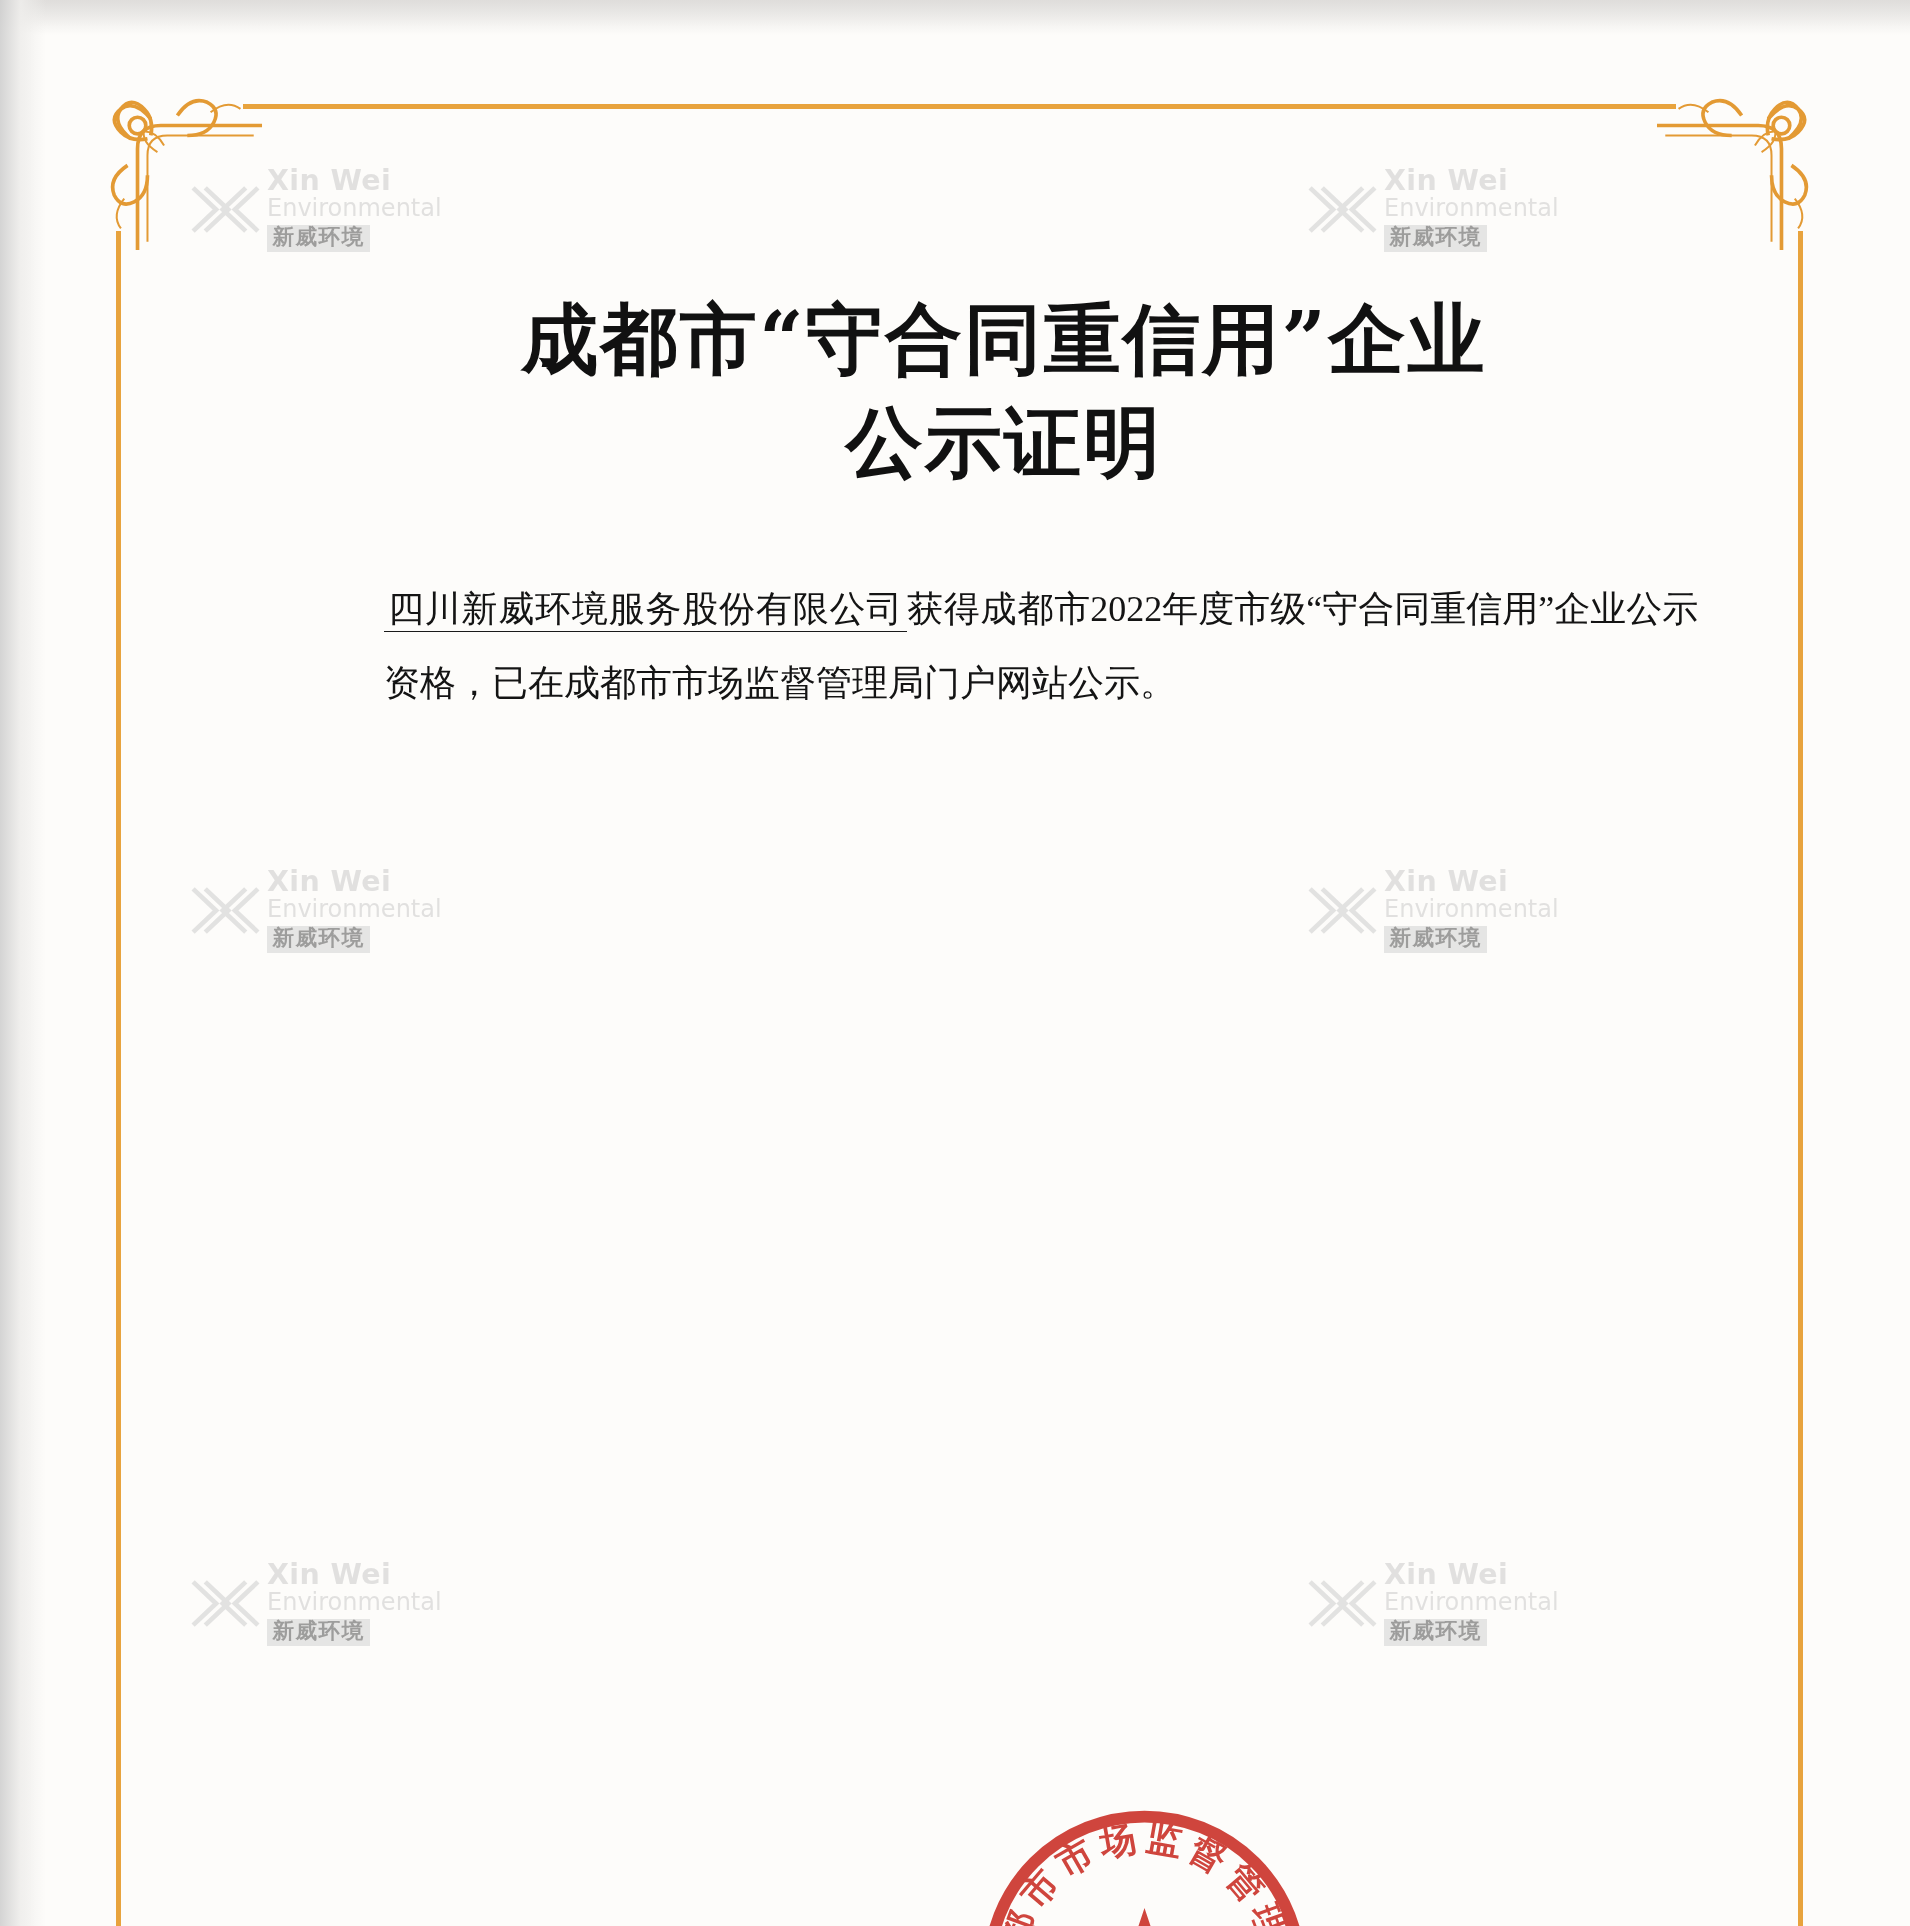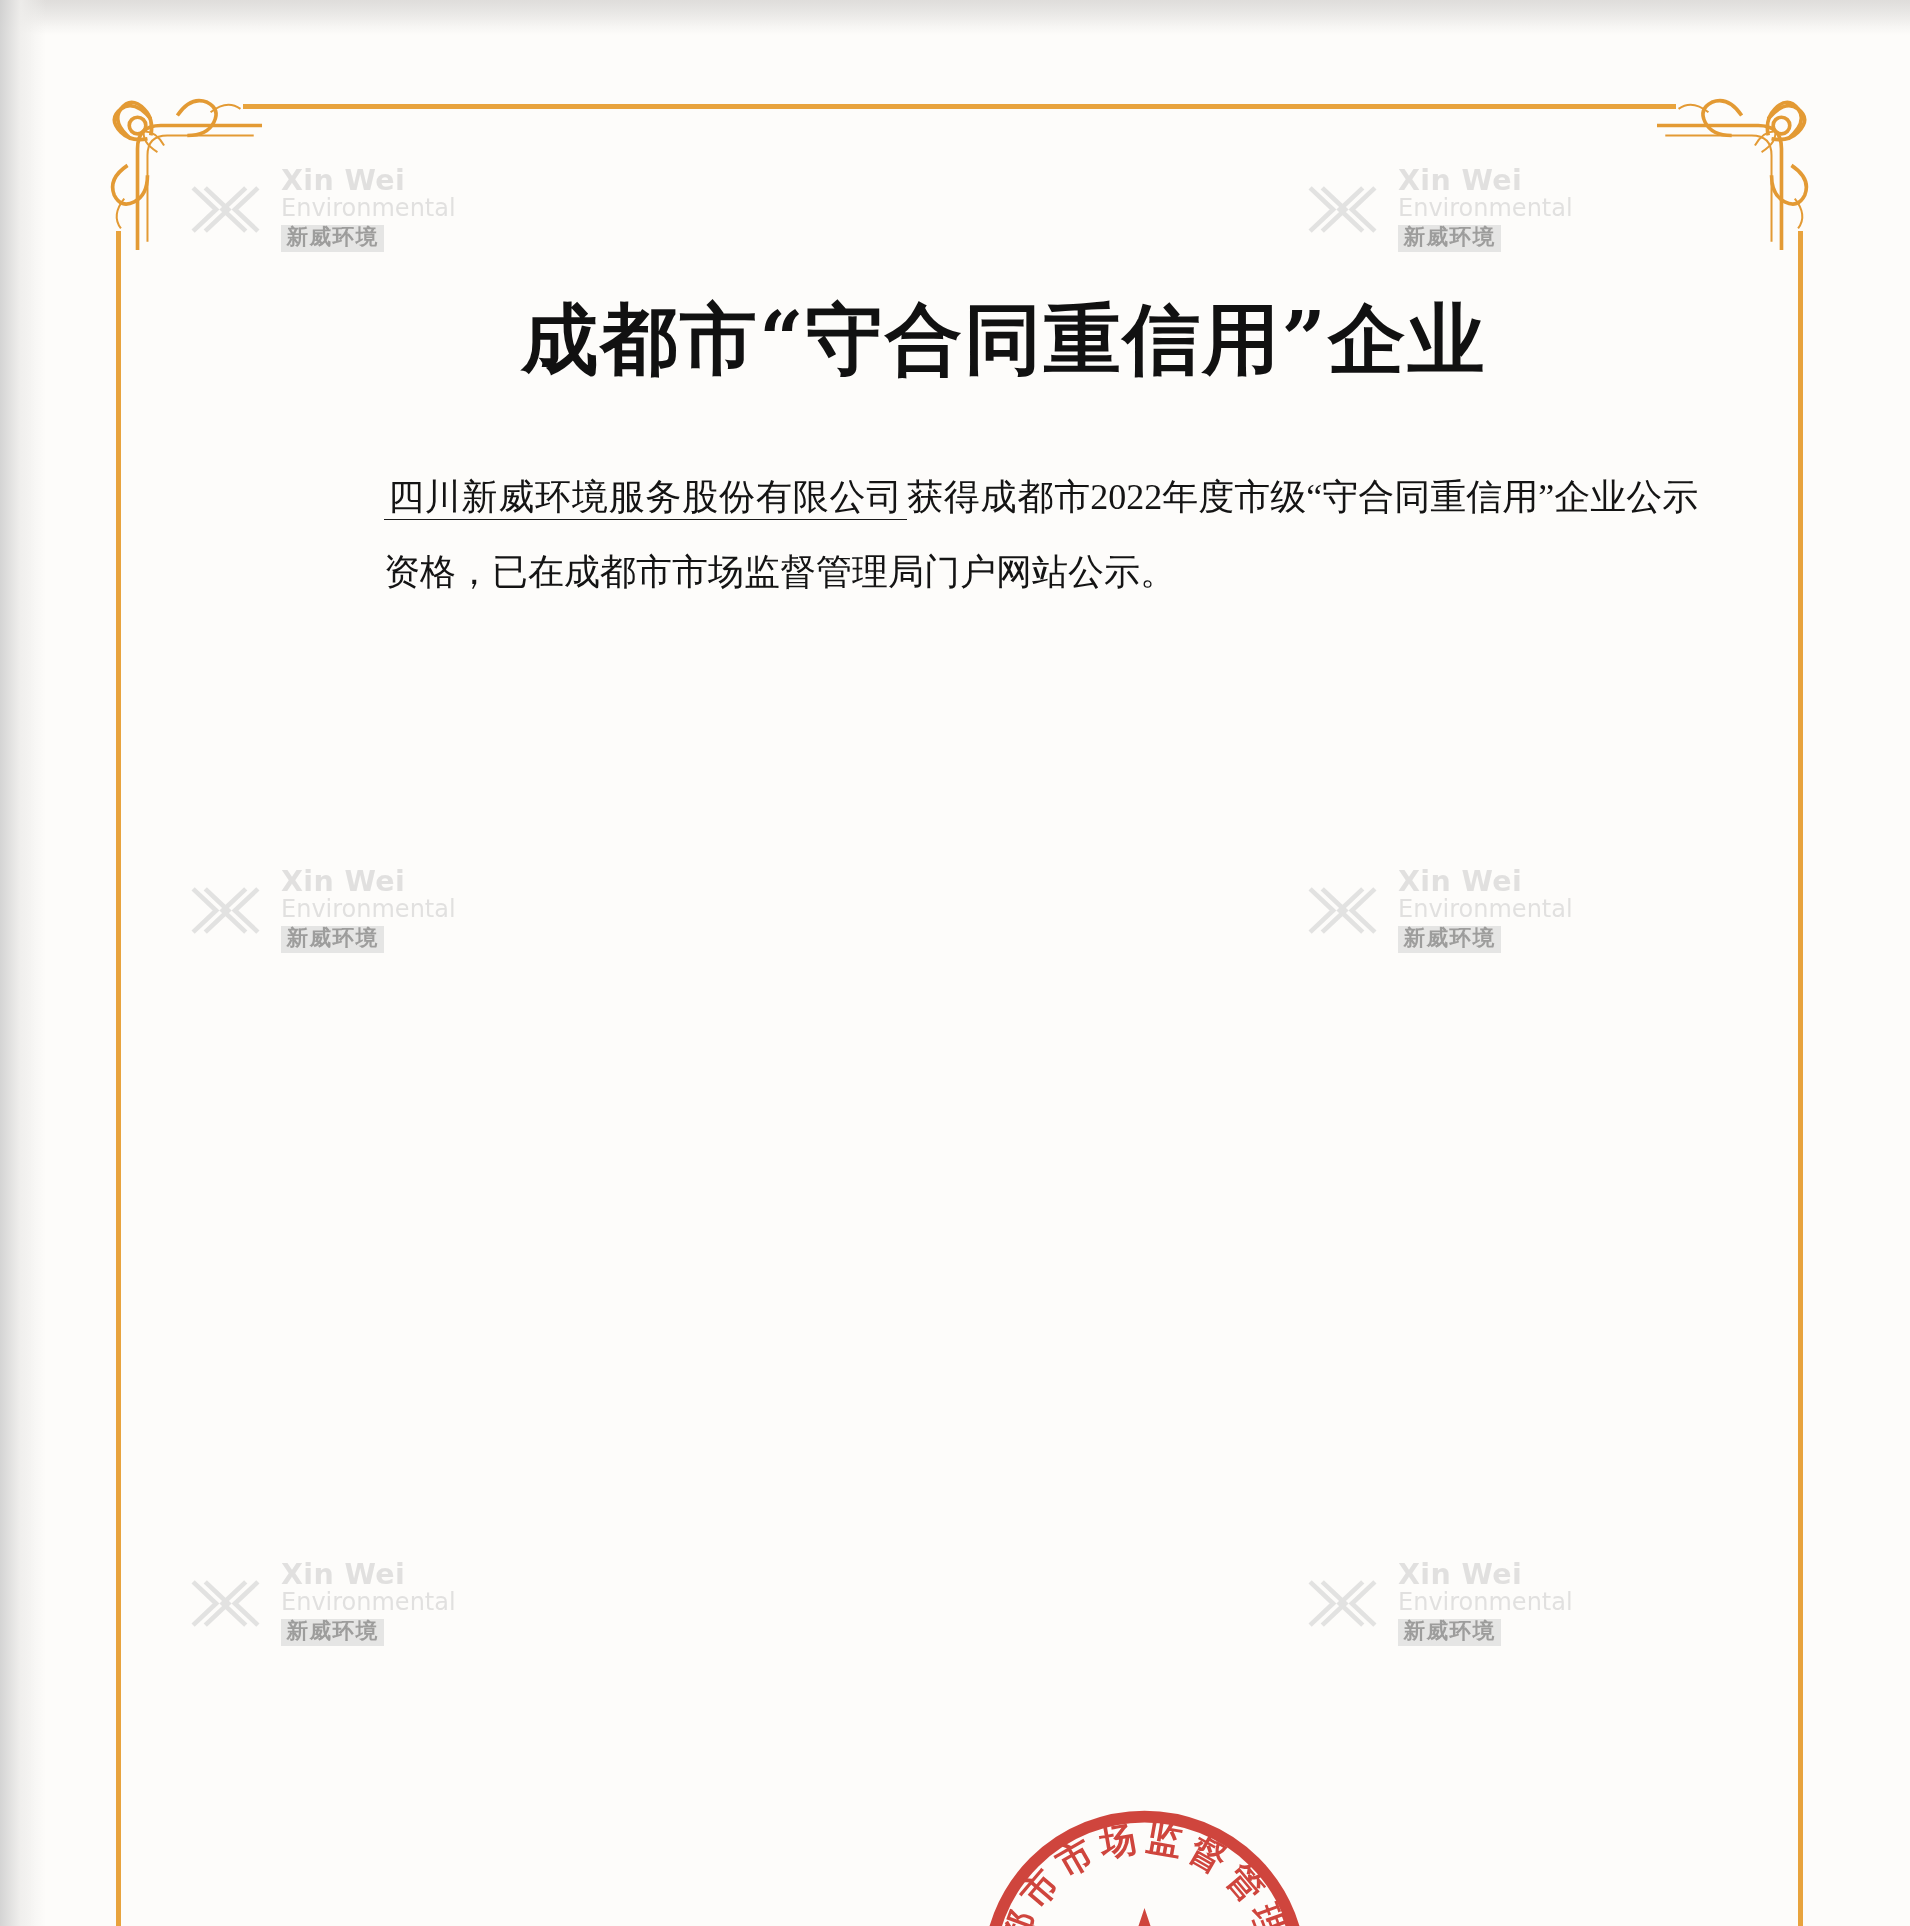--- a/index.html
+++ b/index.html
@@ -128,21 +128,21 @@
   }
   .seal svg { width: 100%; height: 100%; }
 
   
   .wm {
     position: absolute;
     width: 270px;
     pointer-events: none;
     opacity: .5;
   }
-  .wm-inner { display: flex; align-items: center; gap: 15px; }
+  .wm-inner { display: flex; align-items: center; gap: 1px; }
   .wm-logo { width: 81px; height: 69px; flex: none; color: #c9c9c9; }
   .wm-logo svg { width: 100%; height: 100%; }
   .wm-text { line-height: 1.06; color: #c6c6c6; }
   .wm-t1 {
     font-family: "DejaVu Sans", "Liberation Sans", sans-serif;
     font-size: 28.5px; font-weight: bold; letter-spacing: 0.4px;
   }
   .wm-t2 {
     font-family: "DejaVu Sans", "Liberation Sans", sans-serif;
     font-size: 24px; font-weight: normal; letter-spacing: 0px;
@@ -197,20 +197,21 @@
         <path d="M38 34 q-6 -10 -14 -8" stroke-width="1.2"></path>
         <path d="M34 38 q-10 -6 -8 -14" stroke-width="1.2"></path>
       </svg>
     </div>
 
   </div>
 
   <div class="content">
     <div class="title-block">
       <div class="title-line1">成都市“守合同重信用”企业</div>
+      <div class="title-line2">公示证明</div>
     </div>
 
     <div class="body-block">
       <p class="para indent2">
         <span class="company-name">四川新威环境服务股份有限公司</span><span>获得成都</span><span class="ascii">市2022年度市级“守合同重信用”企业公示资格，已在成都市市场监督管理局门户网站公示。</span>
       </p>
     </div>
   </div>
 
   <div class="seal">

